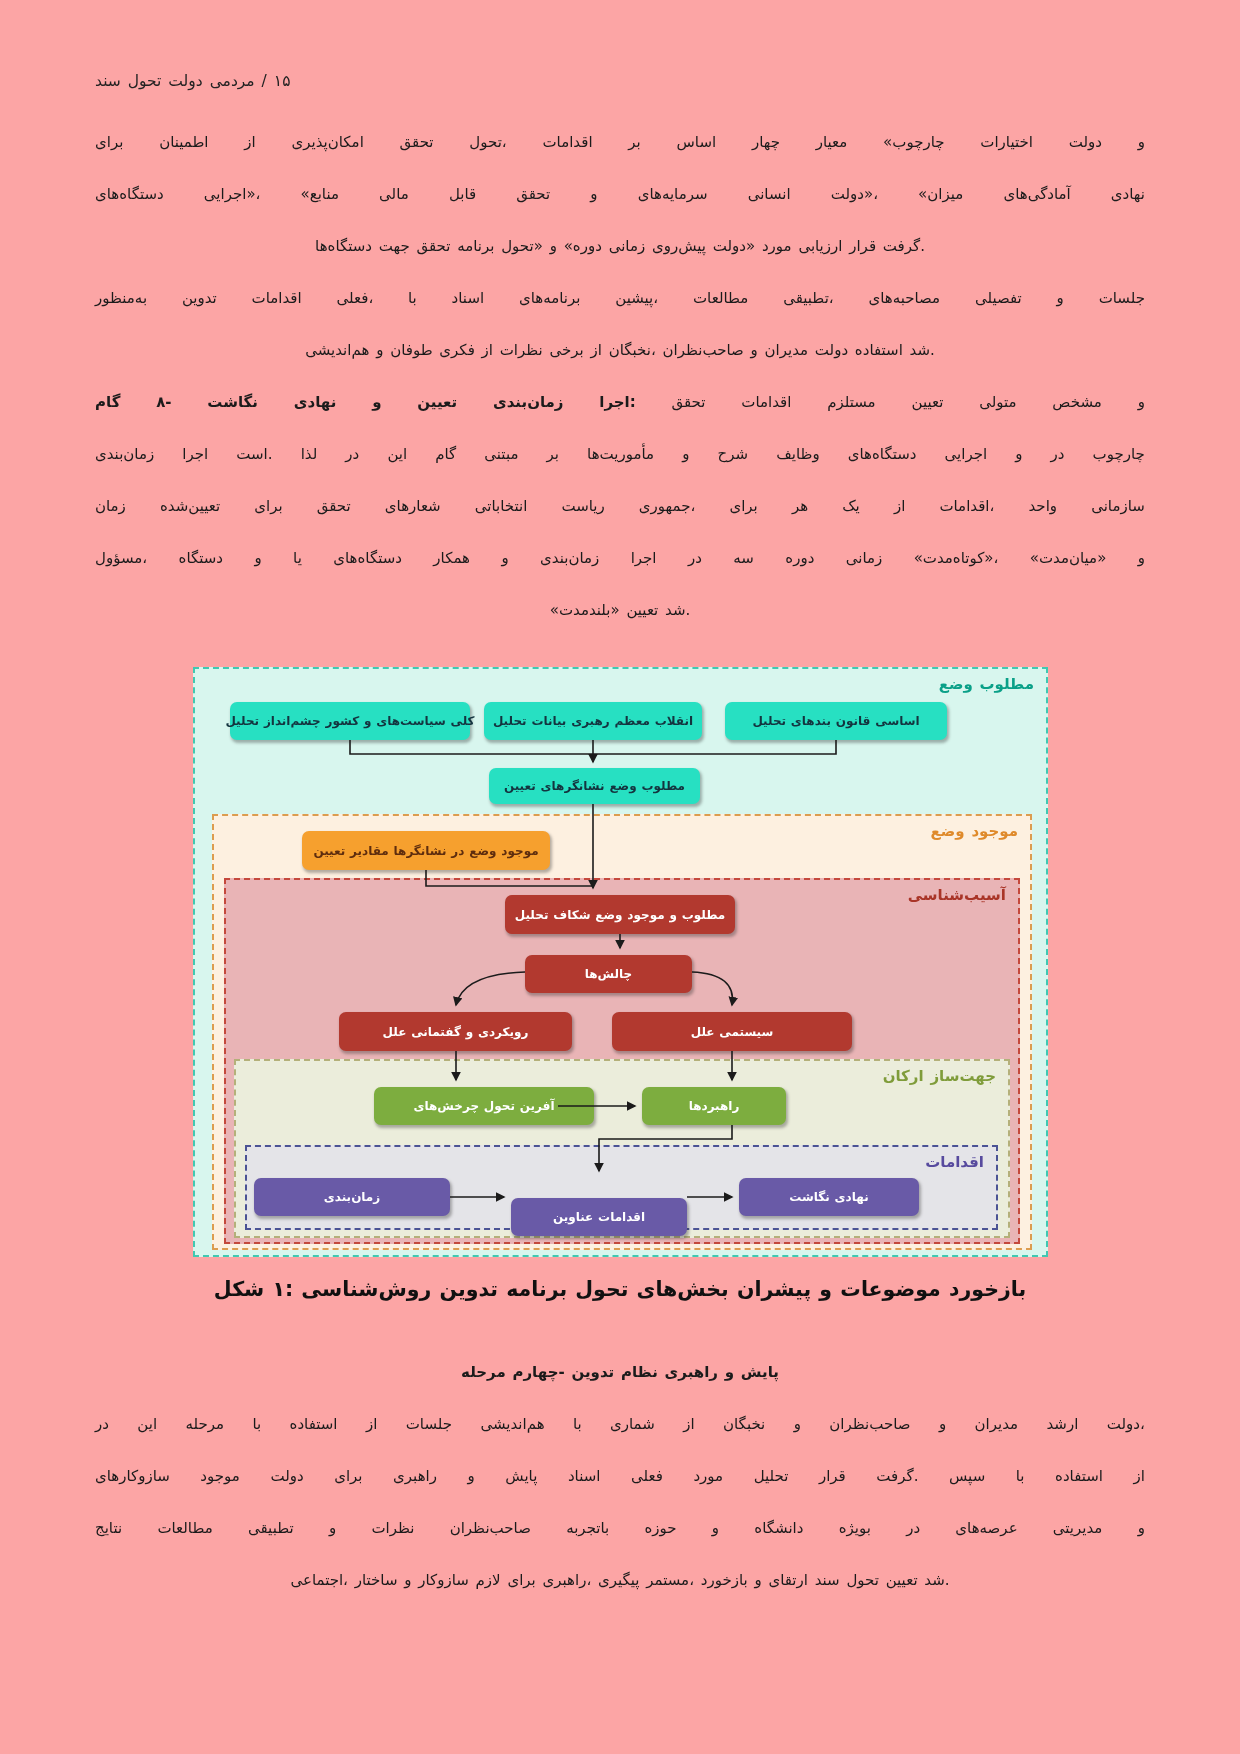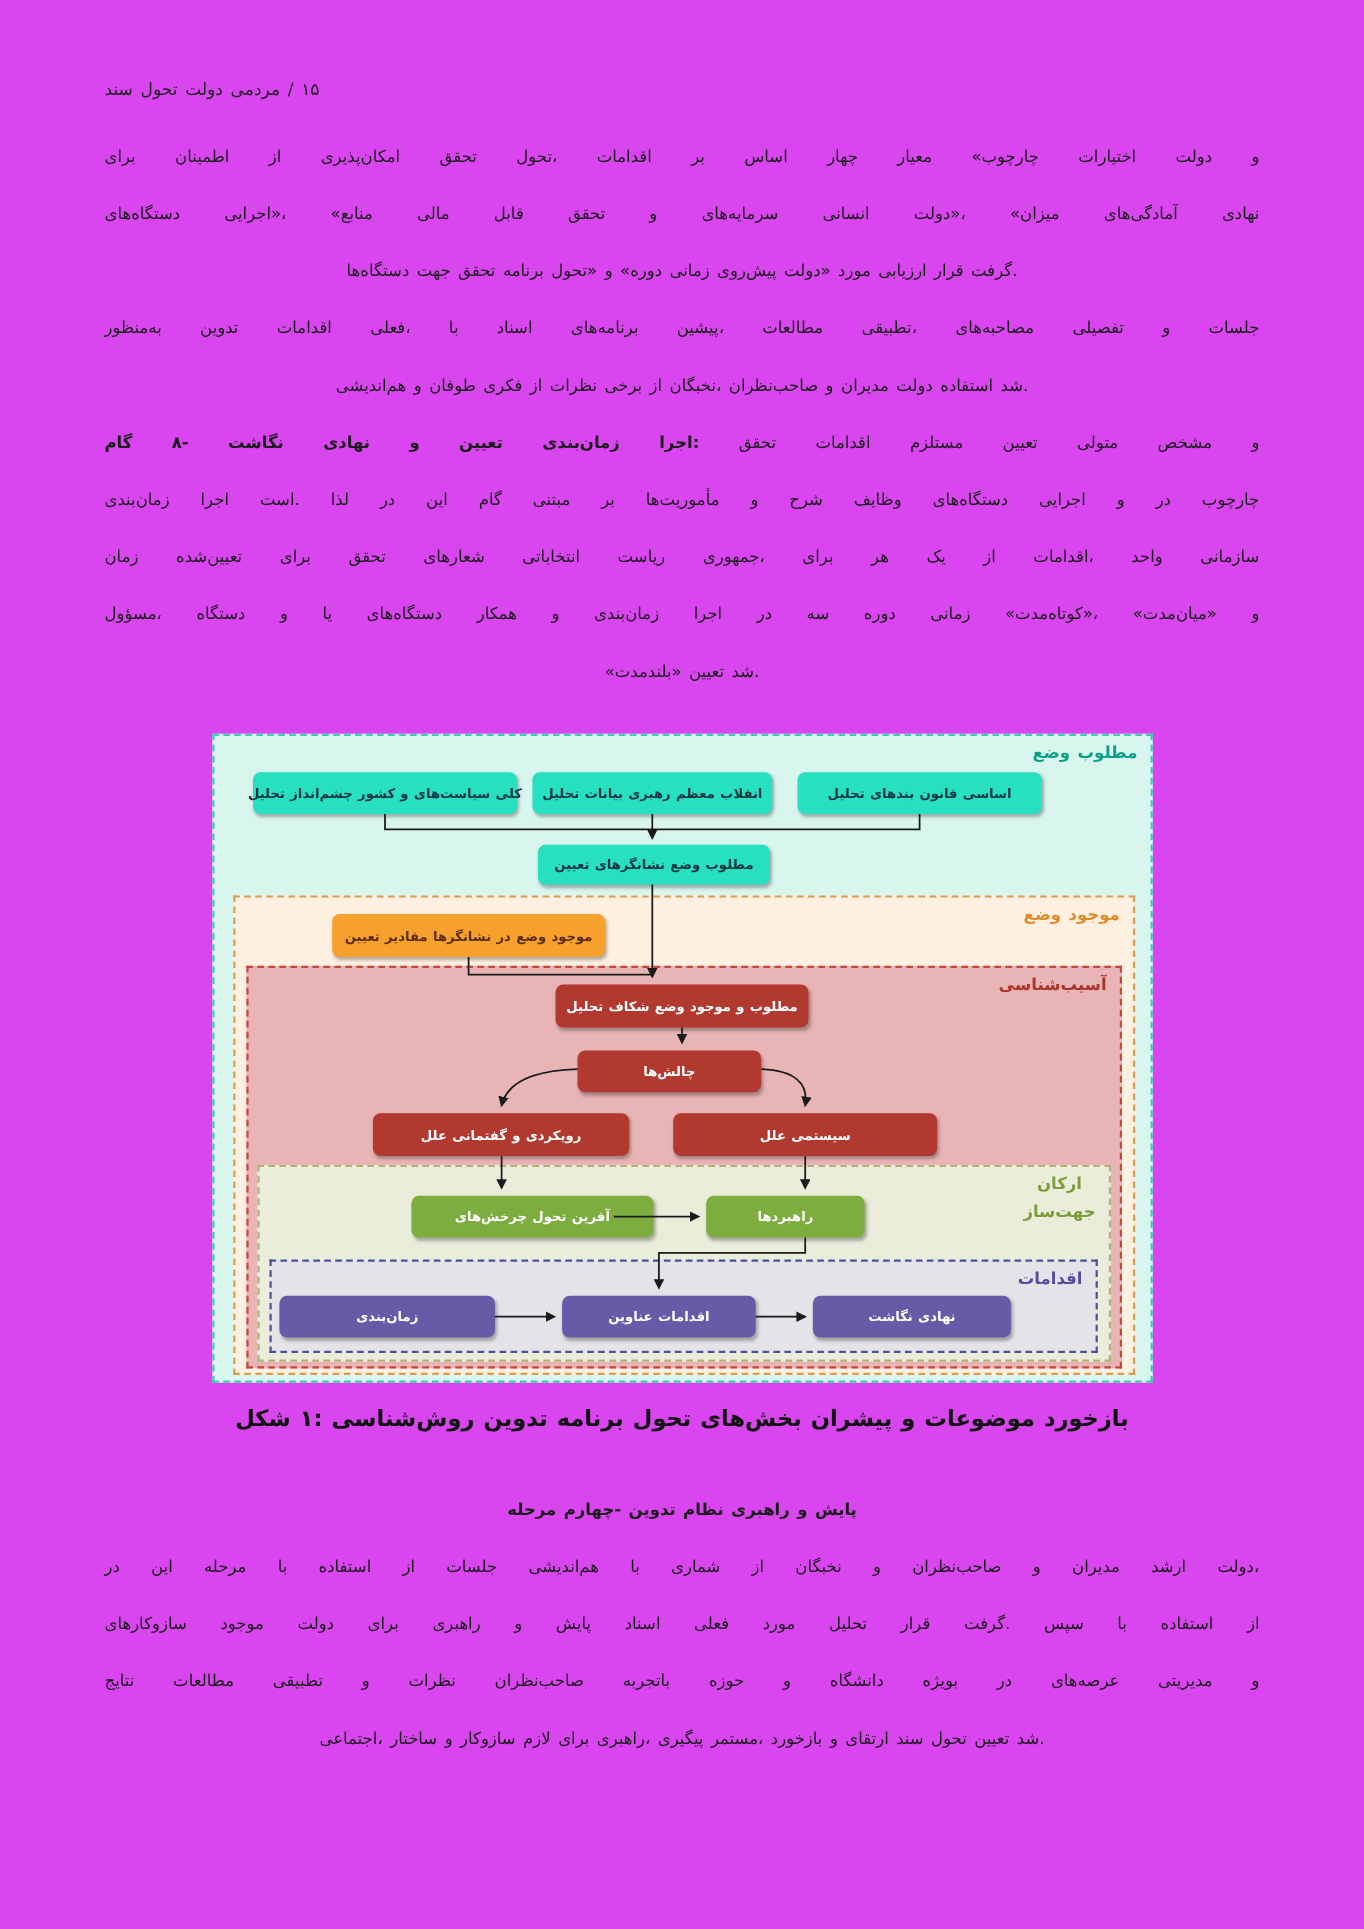--- a/index.html
+++ b/index.html
@@ -1,16 +1,16 @@
 <!DOCTYPE html>
 <html><head>
 <meta charset="utf-8">
 <style>
   html,body{margin:0;padding:0;background:#888;}
-  .page{position:relative;width:1240px;height:1754px;background:#d946ef;
+  .page{position:relative;width:1240px;height:1754px;background:#fca5a5;
         font-family:"DejaVu Sans",sans-serif;overflow:hidden;}
   
   .tl{display:flex;flex-wrap:nowrap;direction:ltr;align-items:center;}
   .al-j{justify-content:space-between;}
   .al-e{justify-content:center;gap:.45em;}
   .al-c{justify-content:center;gap:.40em;}
   .al-s{justify-content:flex-start;gap:.45em;}
   .tok{white-space:pre;}
   .tok.b{font-weight:bold;}
   .bl{height:52px;font-size:15px;color:#1b1b1b;}
@@ -221,21 +221,21 @@
         </div>
     </div>
 
     <div class="sec" style="left:29px;top:209px;width:796px;height:366px;background:#e9b4b6;border-color:#c4483c;">
       <div class="tl al-s slabel" style="color:#a93528;">
           <span class="tok">آسیب‌شناسی</span>
         </div>
     </div>
 
     <div class="sec" style="left:39px;top:390px;width:776px;height:179px;background:#ebeddb;border-color:#b4b07a;">
-      <div class="tl al-s slabel" style="color:#7f9c3a;flex-direction:column;">
+      <div class="tl al-s slabel" style="color:#7f9c3a;">
           <span class="tok">ارکان</span>
           <span class="tok">جهت‌ساز</span>
         </div>
     </div>
 
     <div class="sec" style="left:50px;top:476px;width:753px;height:85px;background:#e4e4e8;border-color:#4b5394;">
       <div class="tl al-s slabel" style="color:#574a9e;">
           <span class="tok">اقدامات</span>
         </div>
     </div>
@@ -300,21 +300,21 @@
         <span class="tok">چرخش‌های</span>
         <span class="tok">تحول</span>
         <span class="tok">آفرین</span>
       </div>
     <div class="tl fbox greenb al-c" style="left:447px;top:418px;width:144px;height:38px;">
         <span class="tok">راهبردها</span>
       </div>
     <div class="tl fbox purpleb al-c" style="left:59px;top:509px;width:196px;height:38px;">
         <span class="tok">زمان‌بندی</span>
       </div>
-    <div class="tl fbox purpleb al-c" style="left:316px;top:509px;width:176px;height:38px;">
+    <div class="tl fbox purpleb al-c" style="left:316px;top:529px;width:176px;height:38px;">
         <span class="tok">عناوین</span>
         <span class="tok">اقدامات</span>
       </div>
     <div class="tl fbox purpleb al-c" style="left:544px;top:509px;width:180px;height:38px;">
         <span class="tok">نگاشت</span>
         <span class="tok">نهادی</span>
       </div>
 
     <svg class="arrows" width="855" height="590">
       <defs>

